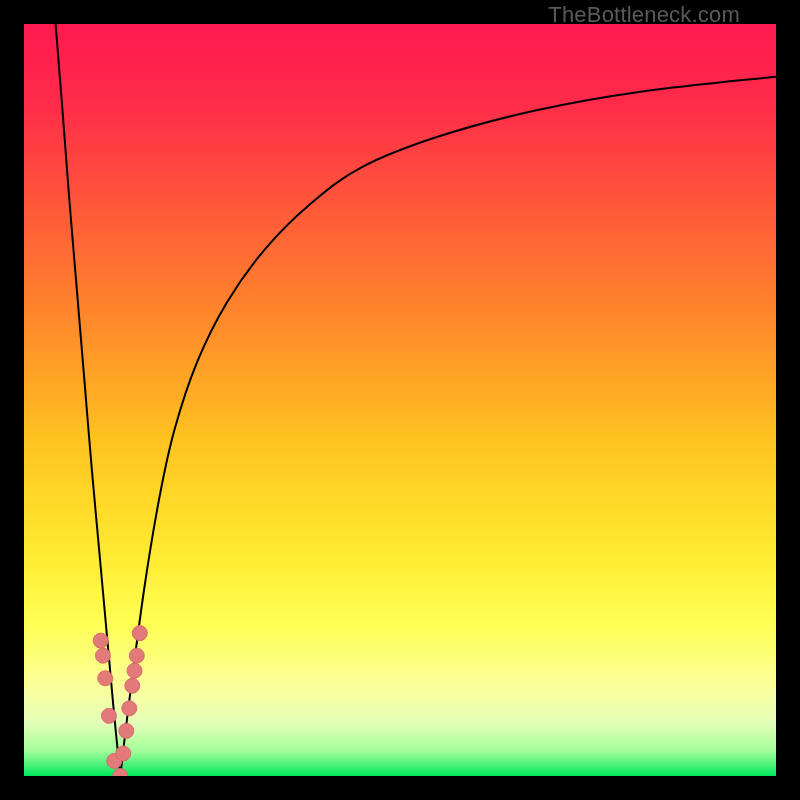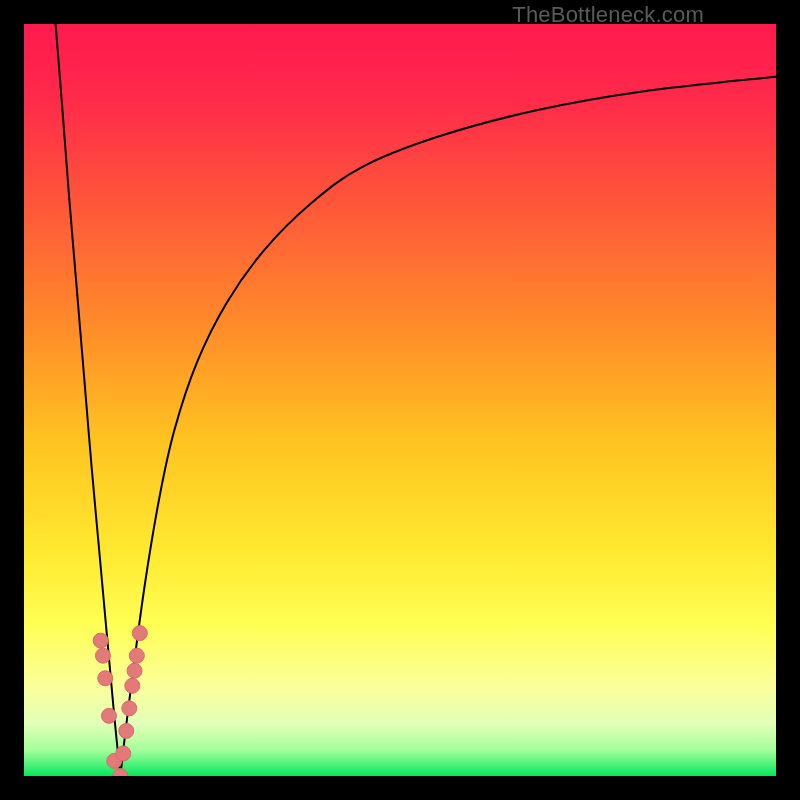--- a/index.html
+++ b/index.html
@@ -10,20 +10,21 @@
     overflow: hidden;
     background: #000;
     font-family: Arial, Helvetica, sans-serif;
   }
   .frame {
     position: absolute;
     top: 0; left: 0;
     width: 728px;
     height: 800px;
     background: #000;
+    padding-left: 36px;
   }
   .plot {
     position: absolute;
     top: 24px;
     left: 24px;
     width: 752px;
     height: 752px;
   }
   .watermark {
     position: absolute;

